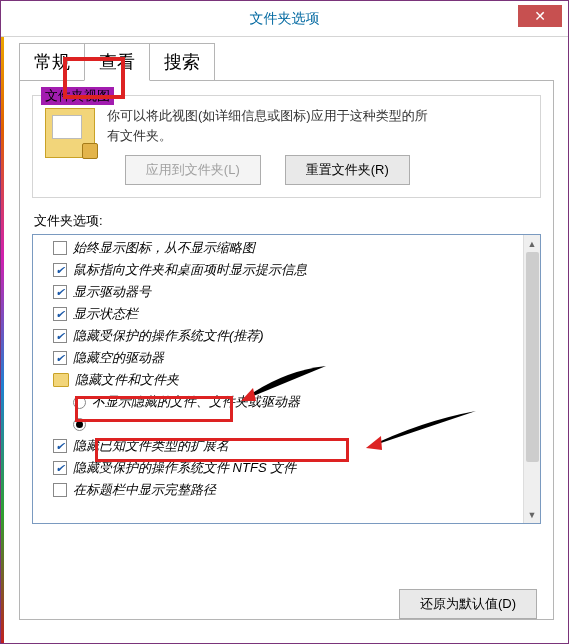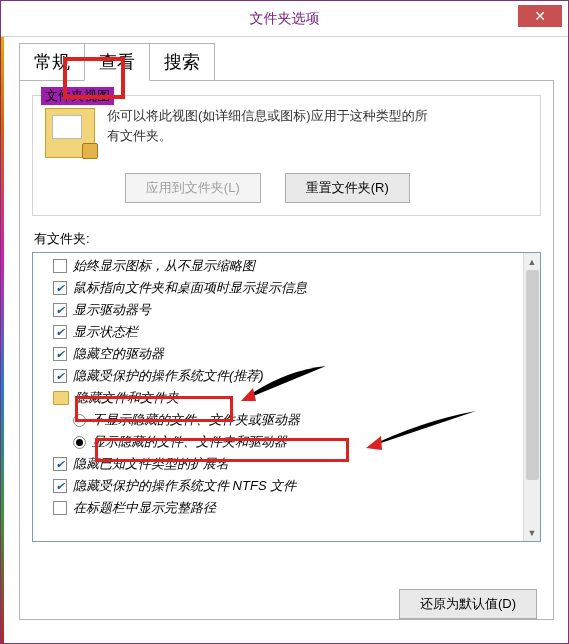--- a/index.html
+++ b/index.html
@@ -1,34 +1,34 @@
 <!DOCTYPE html>
 <html><head>
 <meta charset="utf-8">
 <style>
   * { box-sizing: border-box; font-family: "Microsoft YaHei", SimSun, sans-serif; }
   body { margin: 0; background: #fff; font-size: 13px; color: #000; }
   .window { width: 569px; height: 644px; position: relative; border: 1px solid #7a347a; }
   .edge { position:absolute; top:0; left:0; width:3px; height:100%; background:linear-gradient(#f0c000,#e06000 20%, #d020b0 40%, #2080d0 60%, #30a030 80%, #c02020); }
   .titlebar { background: #fff; height: 36px; display: flex; align-items: center; justify-content: center; position: relative; border-bottom: 1px solid #d5d5d5; }
-  .title { font-size: 14px; color: #701a75; }
+  .title { font-size: 14px; color: #0369a1; }
   .close-btn { position: absolute; right: 6px; top: 4px; width: 44px; height: 22px; background: #c75050; color:#fff; display:flex; align-items:center; justify-content:center; font-size:14px; }
   .tabs { display: flex; margin: 6px 0 0 18px; position: relative; }
   .tab { padding: 6px 14px; border: 1px solid #b5b5b5; background: #fff; font-size: 18px; cursor:pointer; position:relative; margin-right:-1px; }
   .tab.active { border-bottom-color:#fff; z-index: 2; }
   .tab-highlight { position:absolute; border:4px solid #d22; pointer-events:none; top:56px; left:62px; width:62px; height:42px; z-index:5; }
   .tab-panel { border:1px solid #b5b5b5; margin:-1px 14px 0 18px; padding:14px 12px 8px 12px; position:relative; height: 540px; }
   .group { border:1px solid #d5d5d5; padding:10px 10px 12px 10px; margin-bottom:14px; position:relative; }
   .group-title { position:absolute; top:-9px; left:8px; background:#a21caf; padding:0 4px; font-size:13px; }
   .folder-view { display:flex; }
   .folder-icon { width:50px; height:50px; background:#f2d57a; border:1px solid #c9a227; position:relative; margin:2px 12px 0 2px; flex:none; }
   .folder-icon::before { content:""; position:absolute; top:6px; left:6px; width:28px; height:22px; background:#fff; border:1px solid #bbb; }
   .folder-icon::after { content:""; position:absolute; bottom:-2px; right:-4px; width:14px; height:14px; background:#e3b44a; border:1px solid #a57b18; border-radius:2px; }
   .desc { font-size:13px; line-height:1.5; color:#333; }
-  .btn-row { display:flex; gap:24px; justify-content:center; margin-top:28px; }
+  .btn-row { display:flex; gap:24px; justify-content:center; margin-top:10px; }
   .btn { padding:5px 20px; border:1px solid #adadad; background:#e9e9e9; font-size:13px; cursor:pointer; }
   .btn.disabled { color:#a0a0a0; background:#f4f4f4; cursor:default; }
   .adv-label { margin:4px 0 4px 2px; font-size:13px; }
   .tree { border:1px solid #7a9ac0; height: 290px; overflow:hidden; background:#fff; position:relative;font-style:italic; }
   .tree-inner { padding:2px 0 0 6px; }
   .item { display:flex; align-items:center; height:22px; font-size:13px; white-space:nowrap; }
   .indent1 { padding-left:14px; }
   .indent2 { padding-left:34px; }
   .cb { width:14px; height:14px; border:1px solid #888; margin-right:6px; display:flex; align-items:center; justify-content:center; font-size:11px; color:#1a58a8; flex:none; }
   .cb.checked::after { content:"✔"; }
@@ -76,21 +76,21 @@
           <span>你可以将此视图(如详细信息或图标)应用于这种类型的所</span><br>
           <span>有文件夹。</span>
           <div class="btn-row">
             <button class="btn disabled">应用到文件夹(L)</button>
             <button class="btn">重置文件夹(R)</button>
           </div>
         </div>
       </div>
     </div>
 
-    <div class="adv-label">有文件夹:</div>
+    <div class="adv-label">文件夹选项:</div>
 
     <div class="tree">
       <div class="tree-inner" id="tree-inner">
           <div class="item indent1">
             <span class="cb"></span>
             <span>始终显示图标，从不显示缩略图</span>
           </div>
           <div class="item indent1">
             <span class="cb checked"></span>
             <span>鼠标指向文件夹和桌面项时显示提示信息</span>
@@ -98,37 +98,36 @@
           <div class="item indent1">
             <span class="cb checked"></span>
             <span>显示驱动器号</span>
           </div>
           <div class="item indent1">
             <span class="cb checked"></span>
             <span>显示状态栏</span>
           </div>
           <div class="item indent1">
             <span class="cb checked"></span>
-            <span>隐藏空的驱动器</span>
+            <span>隐藏受保护的操作系统文件(推荐)</span>
           </div>
           <div class="item indent1">
             <span class="cb checked"></span>
-            <span>隐藏受保护的操作系统文件(推荐)</span>
+            <span>隐藏空的驱动器</span>
           </div>
           <div class="item indent1">
             <span class="folder-node"></span>
             <span>隐藏文件和文件夹</span>
           </div>
           <div class="item indent2">
             <span class="rb"></span>
             <span>不显示隐藏的文件、文件夹或驱动器</span>
           </div>
           <div class="item indent2">
             <span class="rb checked"></span>
-            <span>显示隐藏的文件、文件夹和驱动器</span>
           </div>
           <div class="item indent1">
             <span class="cb checked"></span>
             <span>隐藏已知文件类型的扩展名</span>
           </div>
           <div class="item indent1">
             <span class="cb checked"></span>
             <span>隐藏受保护的操作系统文件 NTFS 文件</span>
           </div>
           <div class="item indent1">

